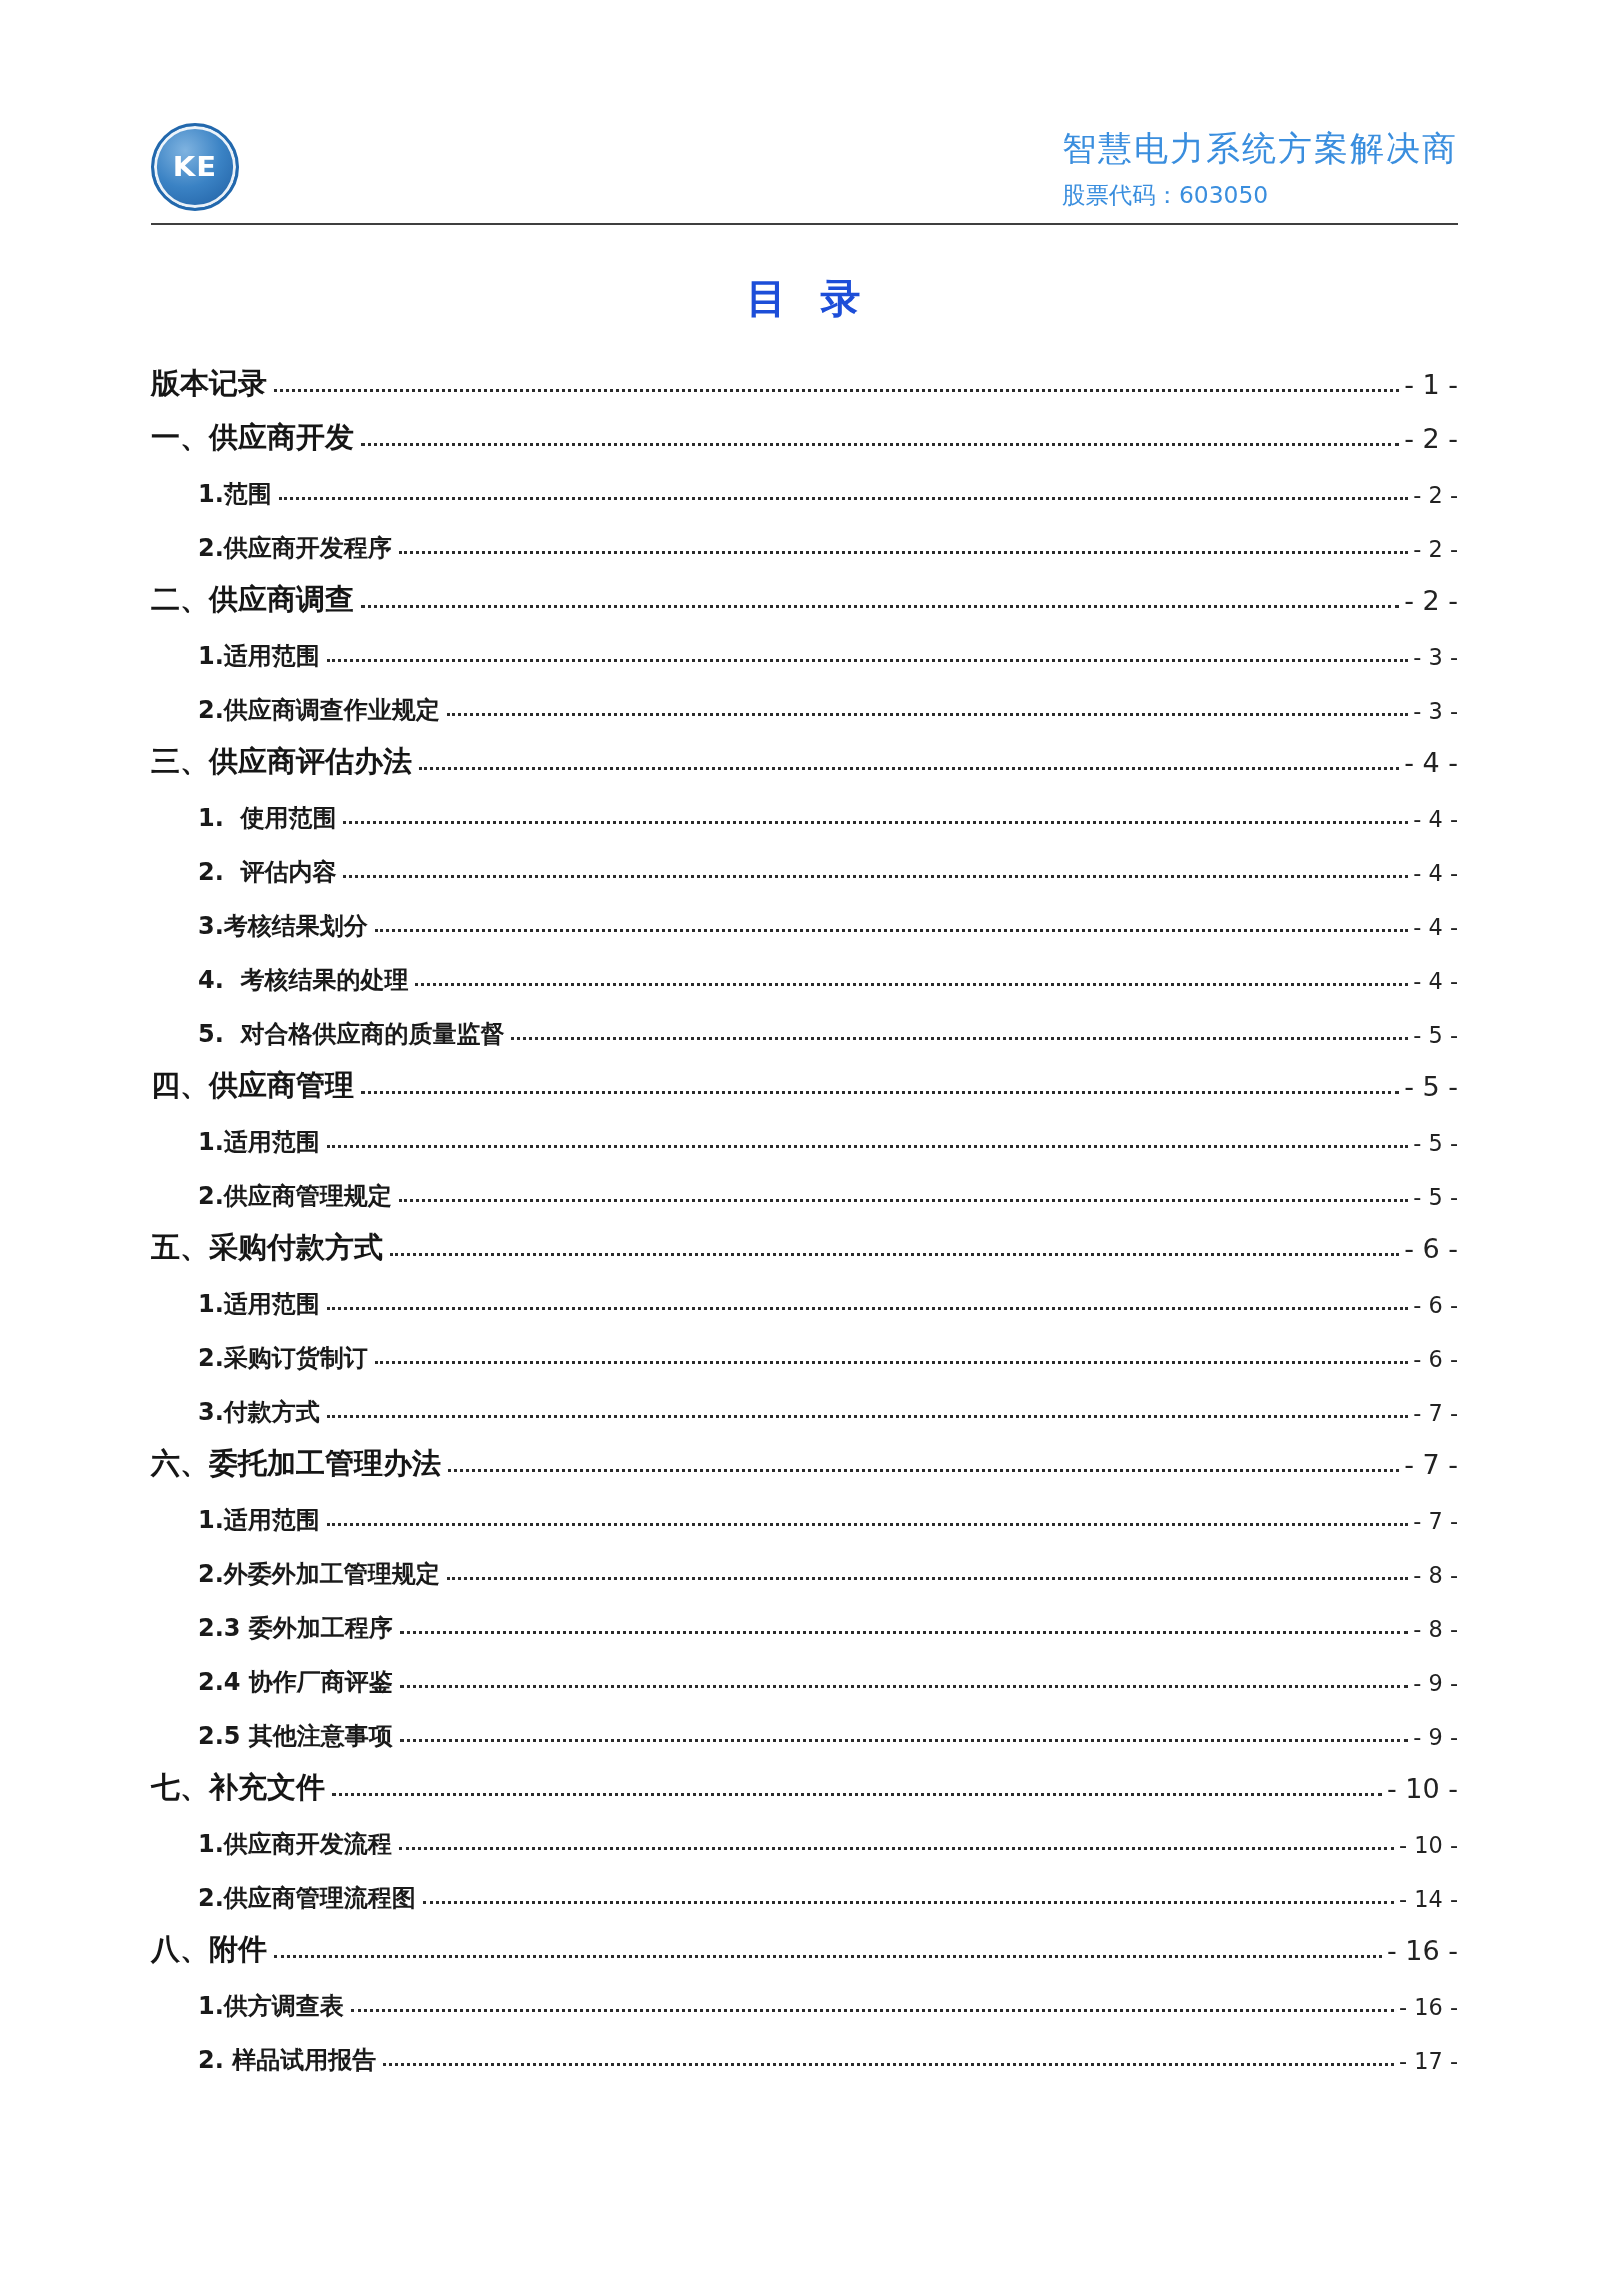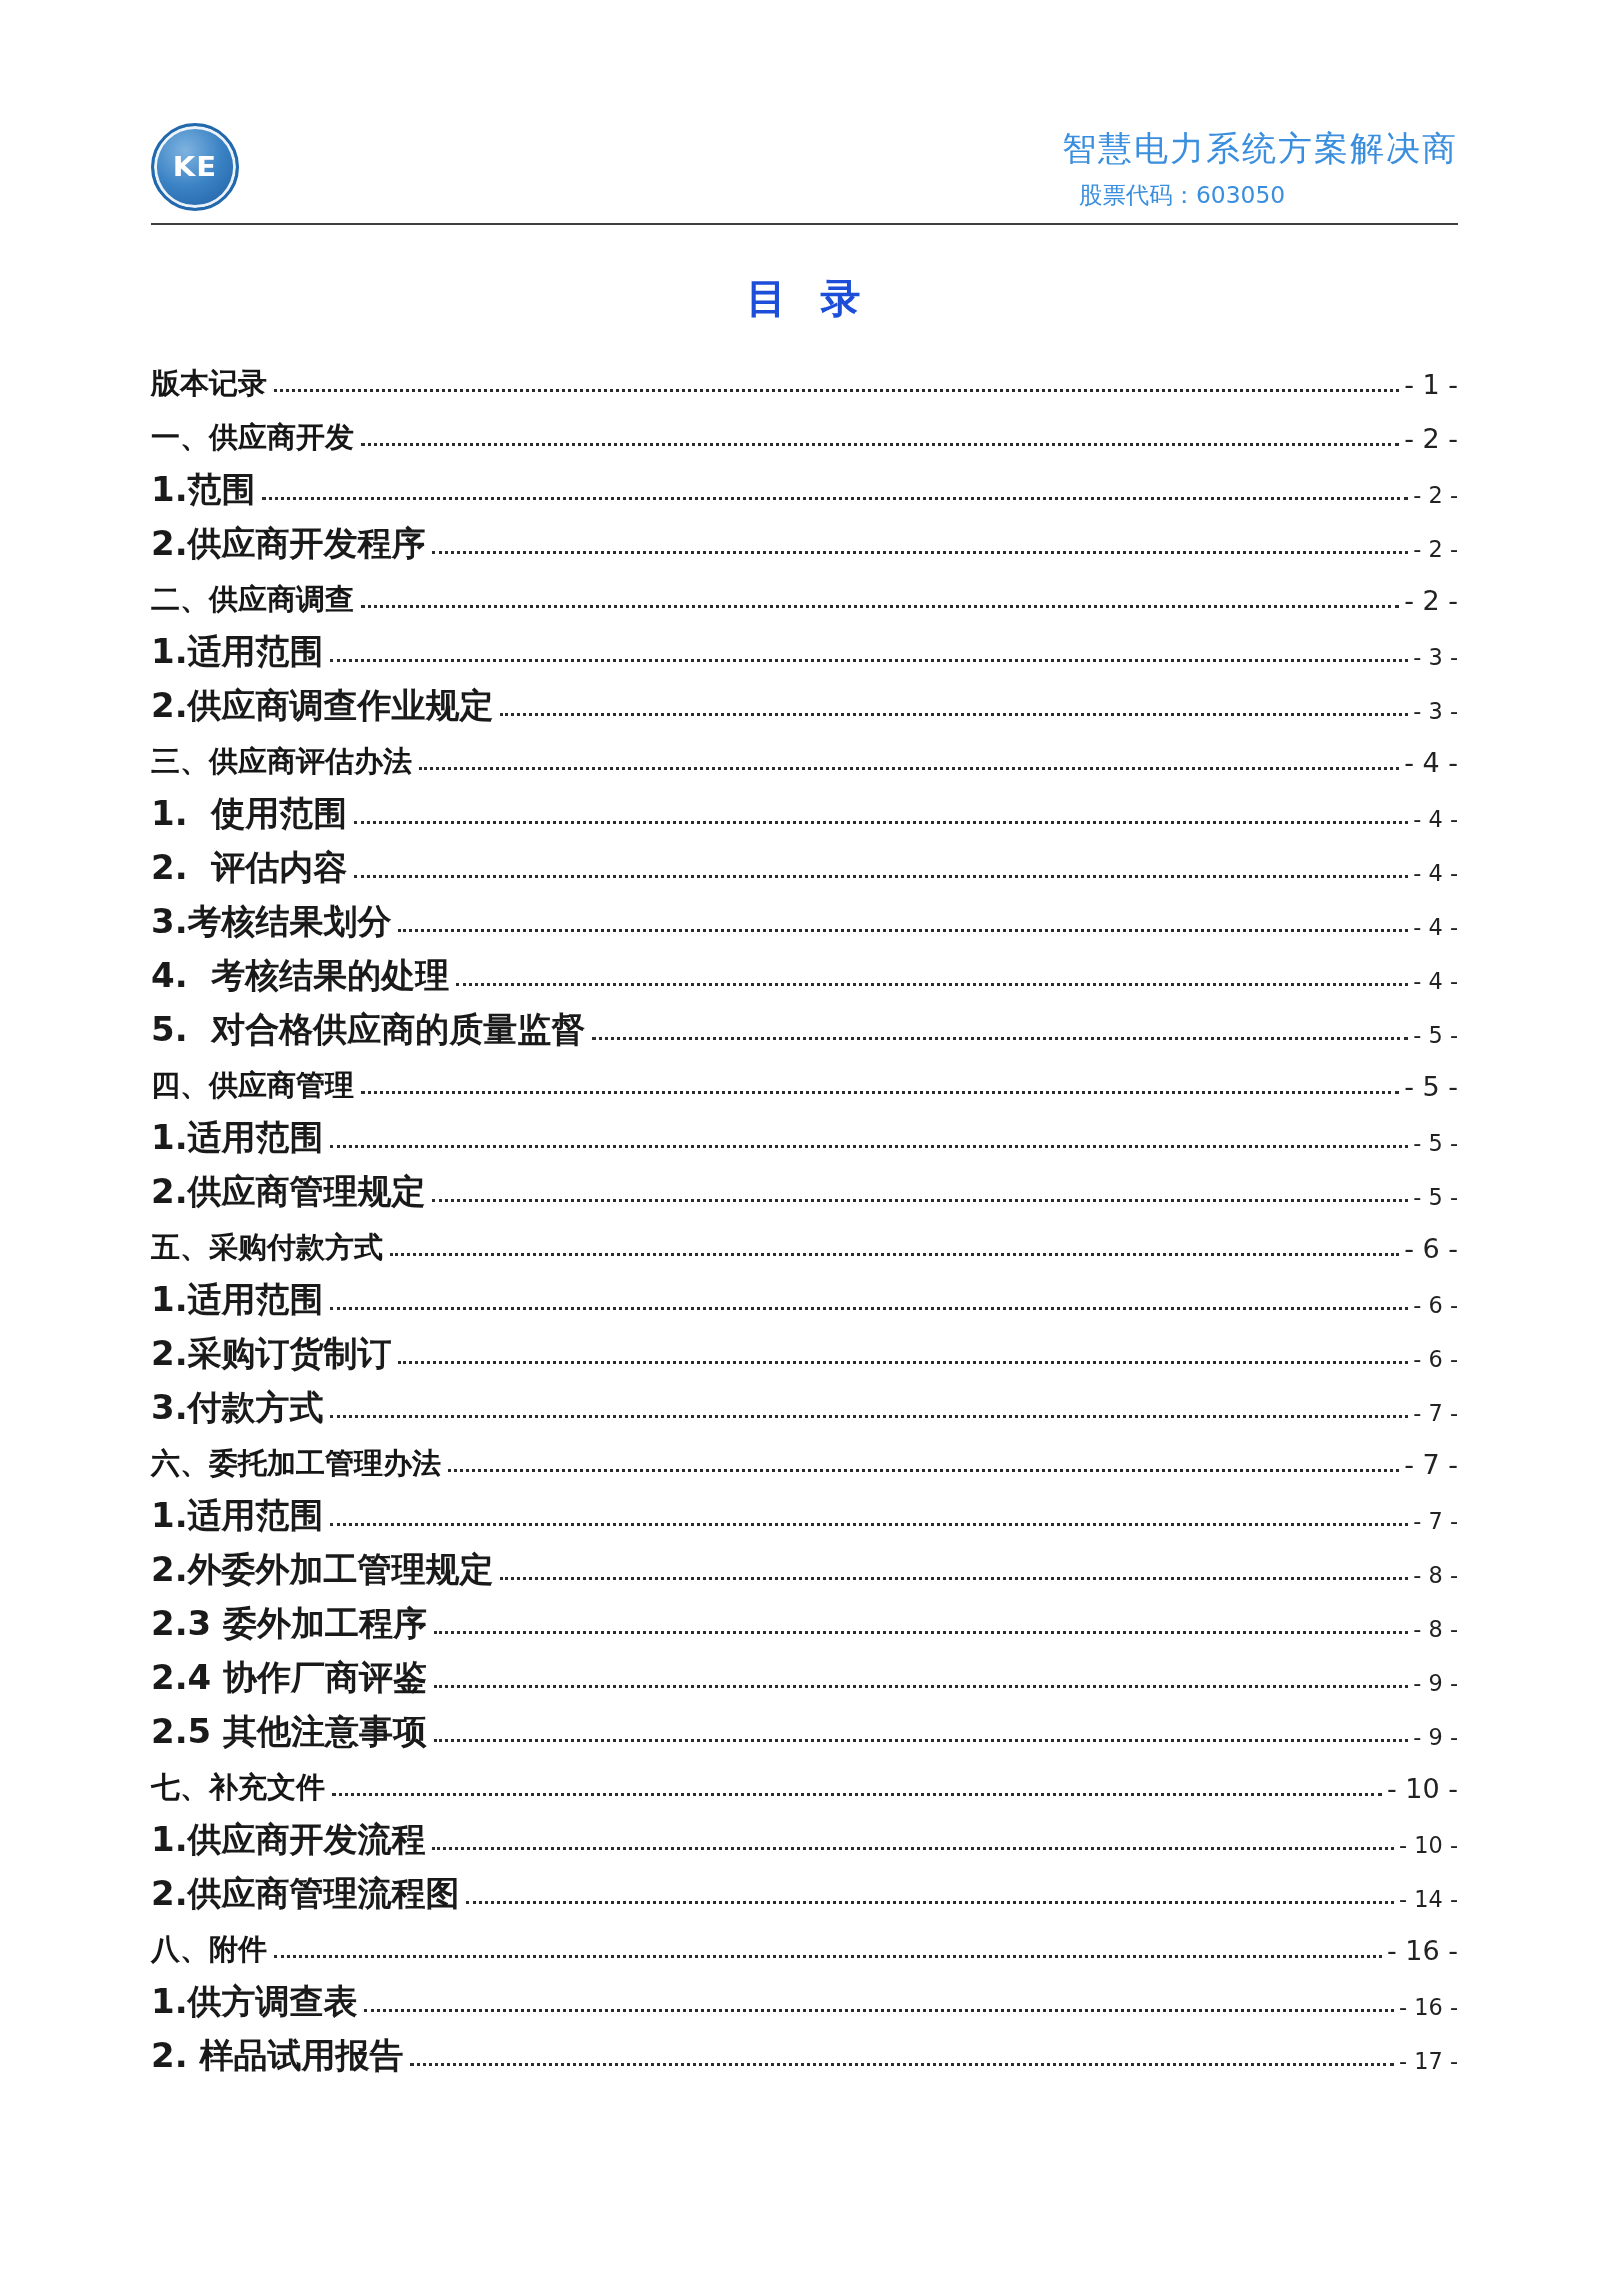--- a/index.html
+++ b/index.html
@@ -83,21 +83,20 @@
     font-size: 34px;
     letter-spacing: 2px;
     line-height: 1.15;
     white-space: pre;
   }
   .stock-code {
     color: #3a8ede;
     font-size: 23.4px;
     margin-top: 11.7px;
     white-space: pre;
-    margin-left: 17px;
   }
   .header-rule {
     border: none;
     border-top: 2.9px solid #3f3f3f;
     margin: 11.7px 0 0 0;
   }
   
   .toc-title {
     text-align: center;
     font-size: 40px;
@@ -139,23 +138,24 @@
   .toc-row.level-1 .toc-label {
     font-size: 29px;
     font-weight: bold;
     color: #161616;
   }
   .toc-row.level-1 .toc-page {
     font-size: 27px;
     font-weight: normal;
   }
   .toc-row.level-2 .toc-label {
-    font-size: 34px;
+    font-size: 24px;
     font-weight: bold;
     color: #1a1a1a;
+    margin-left: 47px;
   }
   .toc-row.level-2 .toc-page {
     font-size: 22.4px;
     font-weight: normal;
   }
 </style>
 </head>
 <body>
 
 <div class="page">

